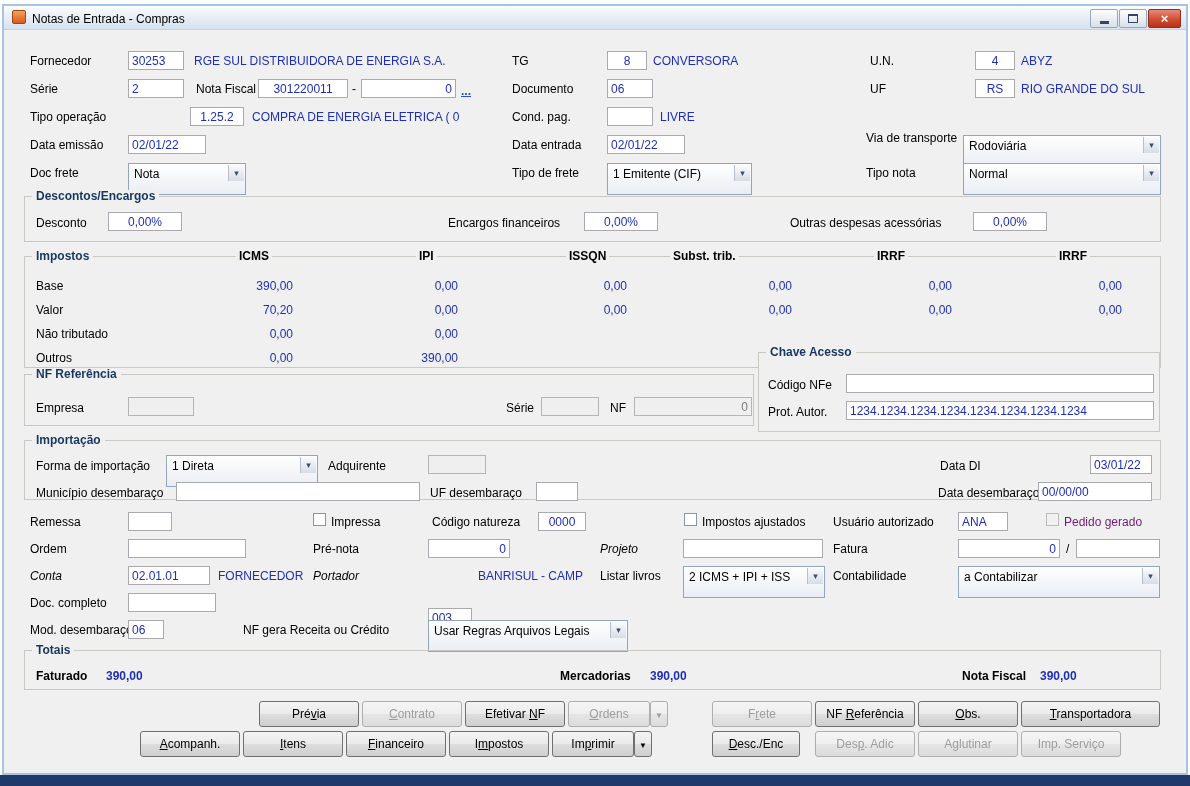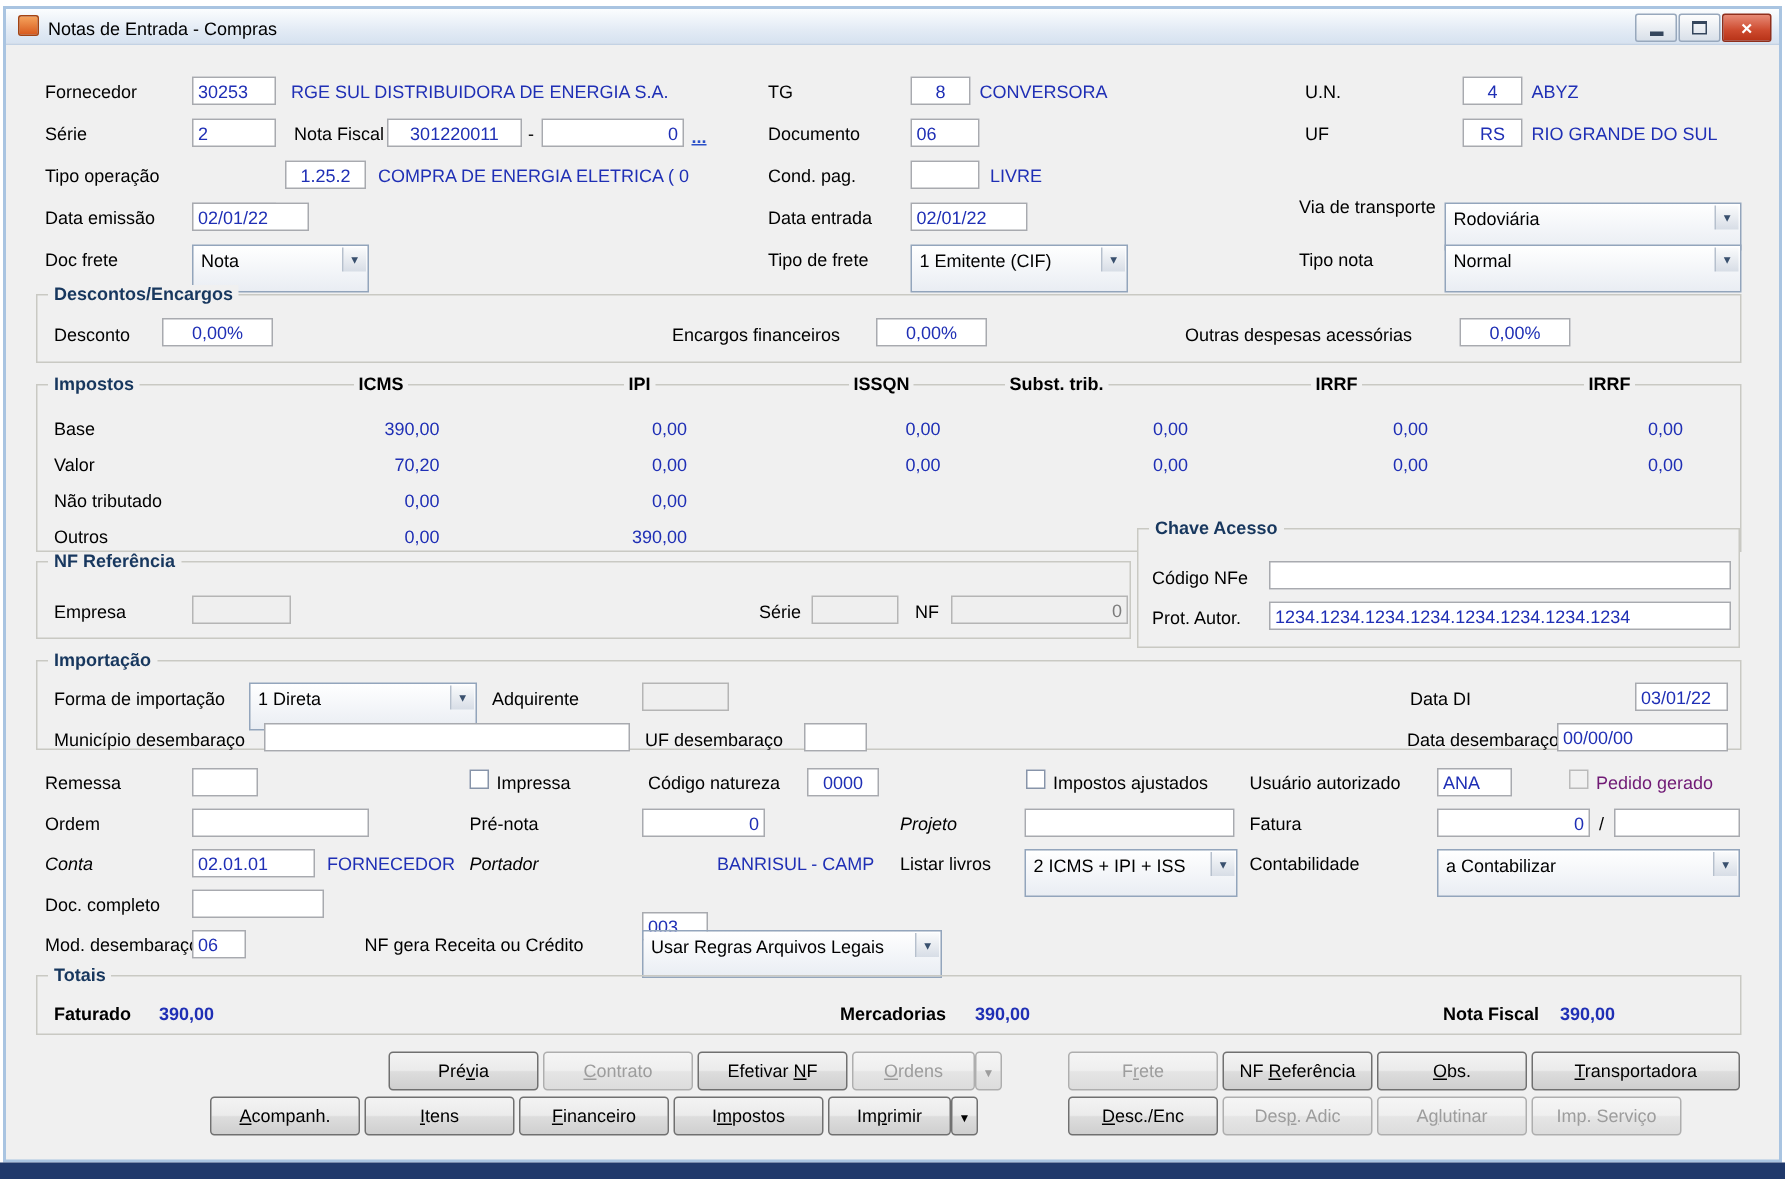--- a/index.html
+++ b/index.html
@@ -229,16 +229,16 @@
 <button class="btn" style="left:815px;top:701px;width:100px">NF <u>R</u>eferência</button>
 <button class="btn" style="left:918px;top:701px;width:100px"><u>O</u>bs.</button>
 <button class="btn" style="left:1021px;top:701px;width:139px"><u>T</u>ransportadora</button>
 
 <button class="btn" style="left:140px;top:731px;width:100px"><u>A</u>companh.</button>
 <button class="btn" style="left:243px;top:731px;width:100px"><u>I</u>tens</button>
 <button class="btn" style="left:346px;top:731px;width:100px"><u>F</u>inanceiro</button>
 <button class="btn" style="left:449px;top:731px;width:100px">I<u>m</u>postos</button>
 <button class="btn" style="left:552px;top:731px;width:82px">Im<u>p</u>rimir</button>
 <button class="btn" style="left:634px;top:731px;width:18px"><span class="dd">▼</span></button>
-<button class="btn" style="left:712px;top:731px;width:100px"><u>D</u>esc./Enc</button>
+<button class="btn" style="left:712px;top:731px;width:88px"><u>D</u>esc./Enc</button>
 <button class="btn dis" style="left:815px;top:731px;width:100px">Des<u>p</u>. Adic</button>
 <button class="btn dis" style="left:918px;top:731px;width:100px">A<u>g</u>lutinar</button>
 <button class="btn dis" style="left:1021px;top:731px;width:100px">Imp. Serviço</button>
 
 </body></html>

